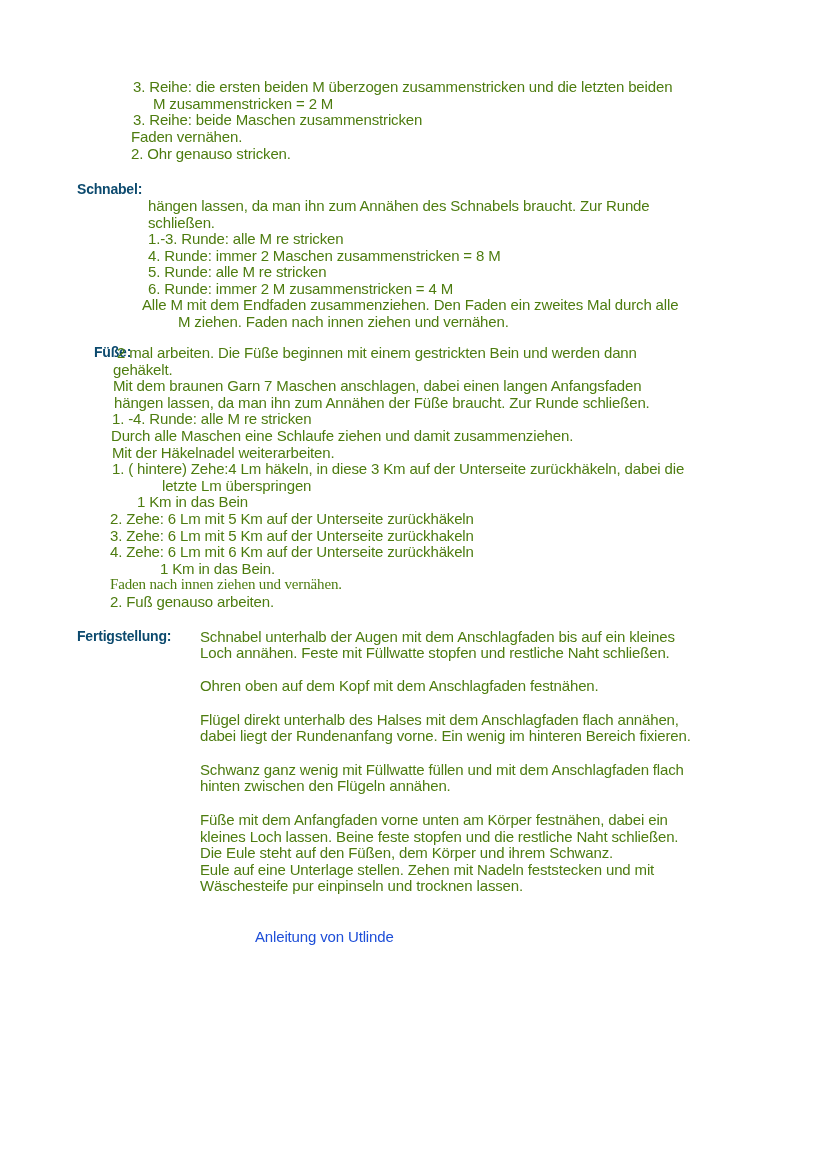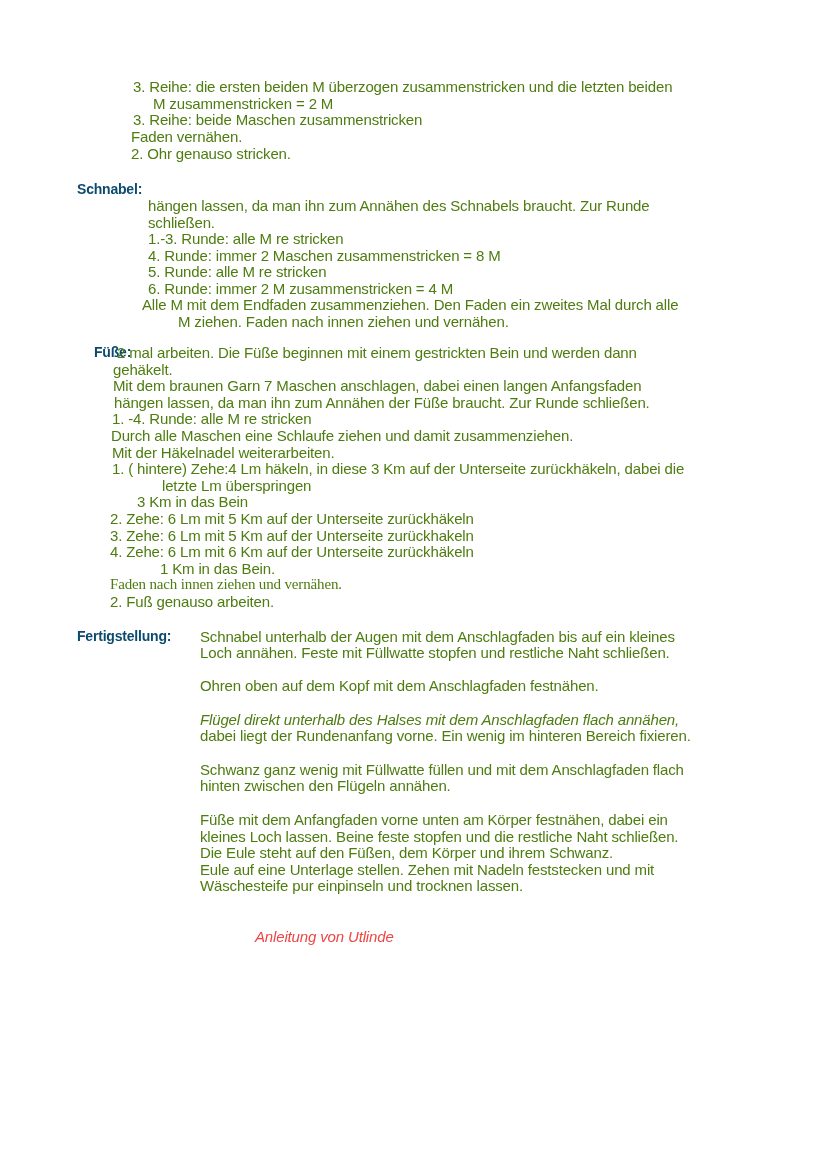--- a/index.html
+++ b/index.html
@@ -34,22 +34,21 @@
     color: #0c4a6e;
   }
   .credit {
     position: absolute;
     left: 255px;
     top: 928px;
     font-size: 15px;
     line-height: 17px;
     letter-spacing: -0.15px;
     white-space: pre;
-    color: #ef4444;
-    font-style: italic;
+    color: #1d4ed8;
   }
 </style>
 </head>
 <body>
 
 <div class="page">
   <div class="credit">Anleitung von Utlinde</div>
 <div class="line" style="left: 133px; top: 78px;">3. Reihe: die ersten beiden M überzogen zusammenstricken und die letzten beiden</div>
     <div class="line" style="left: 153px; top: 95px;">M zusammenstricken = 2 M</div>
     <div class="line" style="left: 133px; top: 111px;">3. Reihe: beide Maschen zusammenstricken</div>
@@ -67,32 +66,32 @@
     <div class="label" style="left: 94px; top: 344px;">Füße:</div>
     <div class="line" style="left: 117px; top: 344px;">2 mal arbeiten. Die Füße beginnen mit einem gestrickten Bein und werden dann</div>
     <div class="line" style="left: 113px; top: 361px;">gehäkelt.</div>
     <div class="line" style="left: 113px; top: 377px;">Mit dem braunen Garn 7 Maschen anschlagen, dabei einen langen Anfangsfaden</div>
     <div class="line" style="left: 114px; top: 394px;">hängen lassen, da man ihn zum Annähen der Füße braucht. Zur Runde schließen.</div>
     <div class="line" style="left: 112px; top: 410px;">1. -4. Runde: alle M re stricken</div>
     <div class="line" style="left: 111px; top: 427px;">Durch alle Maschen eine Schlaufe ziehen und damit zusammenziehen.</div>
     <div class="line" style="left: 112px; top: 444px;">Mit der Häkelnadel weiterarbeiten.</div>
     <div class="line" style="left: 112px; top: 460px;">1. ( hintere) Zehe:4 Lm häkeln, in diese 3 Km auf der Unterseite zurückhäkeln, dabei die</div>
     <div class="line" style="left: 162px; top: 477px;">letzte Lm überspringen</div>
-    <div class="line" style="left: 137px; top: 493px;">3 Km in das Bein</div>
+    <div class="line" style="left: 137px; top: 493px;">1 Km in das Bein</div>
     <div class="line" style="left: 110px; top: 510px;">2. Zehe: 6 Lm mit 5 Km auf der Unterseite zurückhäkeln</div>
     <div class="line" style="left: 110px; top: 527px;">3. Zehe: 6 Lm mit 5 Km auf der Unterseite zurückhakeln</div>
     <div class="line" style="left: 110px; top: 543px;">4. Zehe: 6 Lm mit 6 Km auf der Unterseite zurückhäkeln</div>
     <div class="line" style="left: 160px; top: 560px;">1 Km in das Bein.</div>
     <div class="line" style="left: 110px; top: 576px; font-family: Liberation Serif, serif;">Faden nach innen ziehen und vernähen.</div>
     <div class="line" style="left: 110px; top: 593px;">2. Fuß genauso arbeiten.</div>
     <div class="label" style="left: 77px; top: 628px;">Fertigstellung:</div>
     <div class="line" style="left: 200px; top: 628px;">Schnabel unterhalb der Augen mit dem Anschlagfaden bis auf ein kleines</div>
     <div class="line" style="left: 200px; top: 644px;">Loch annähen. Feste mit Füllwatte stopfen und restliche Naht schließen.</div>
     <div class="line" style="left: 200px; top: 677px;">Ohren oben auf dem Kopf mit dem Anschlagfaden festnähen.</div>
-    <div class="line" style="left: 200px; top: 711px; font-style: italic;">Flügel direkt unterhalb des Halses mit dem Anschlagfaden flach annähen,</div>
+    <div class="line" style="left: 200px; top: 711px;">Flügel direkt unterhalb des Halses mit dem Anschlagfaden flach annähen,</div>
     <div class="line" style="left: 200px; top: 727px;">dabei liegt der Rundenanfang vorne. Ein wenig im hinteren Bereich fixieren.</div>
     <div class="line" style="left: 200px; top: 761px;">Schwanz ganz wenig mit Füllwatte füllen und mit dem Anschlagfaden flach</div>
     <div class="line" style="left: 200px; top: 811px;">Füße mit dem Anfangfaden vorne unten am Körper festnähen, dabei ein</div>
     <div class="line" style="left: 200px; top: 777px;">hinten zwischen den Flügeln annähen.</div>
     <div class="line" style="left: 200px; top: 828px;">kleines Loch lassen. Beine feste stopfen und die restliche Naht schließen.</div>
     <div class="line" style="left: 200px; top: 844px;">Die Eule steht auf den Füßen, dem Körper und ihrem Schwanz.</div>
     <div class="line" style="left: 200px; top: 861px;">Eule auf eine Unterlage stellen. Zehen mit Nadeln feststecken und mit</div>
     <div class="line" style="left: 200px; top: 877px;">Wäschesteife pur einpinseln und trocknen lassen.</div>
   </div>
 

